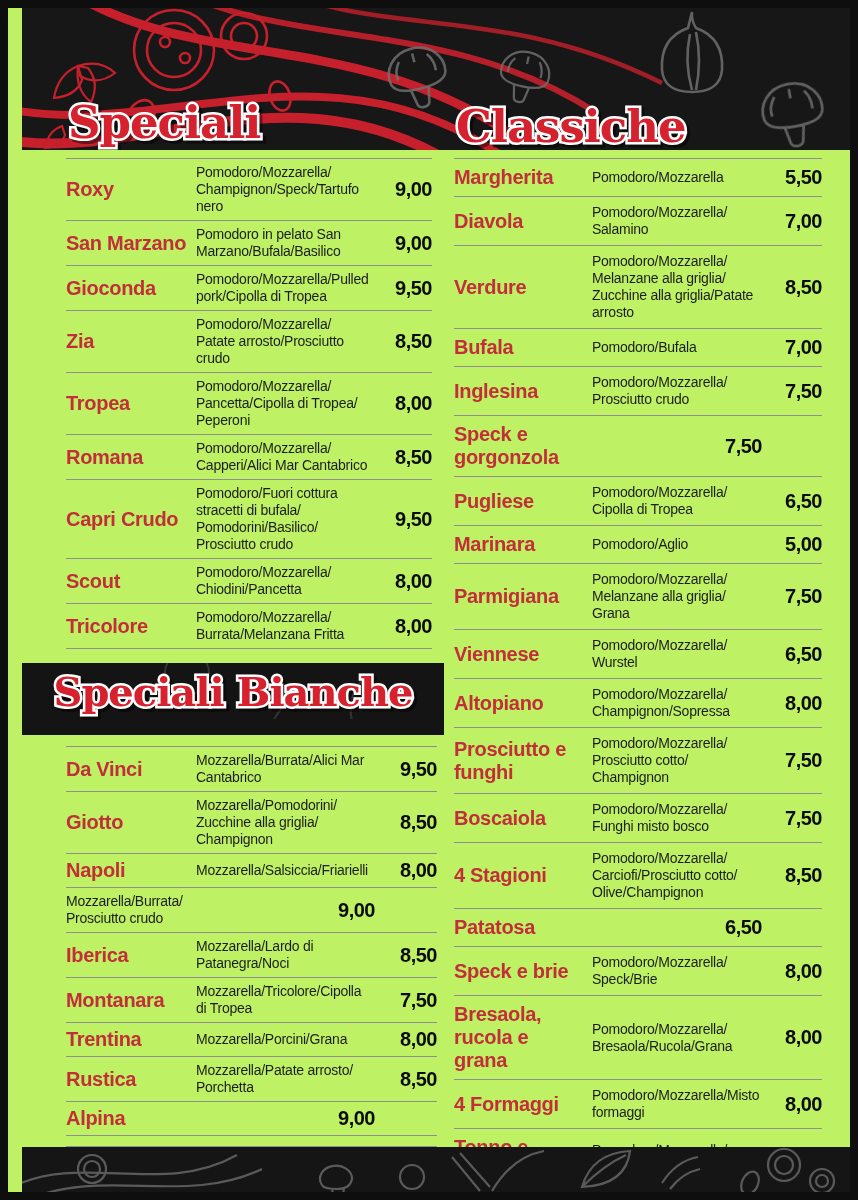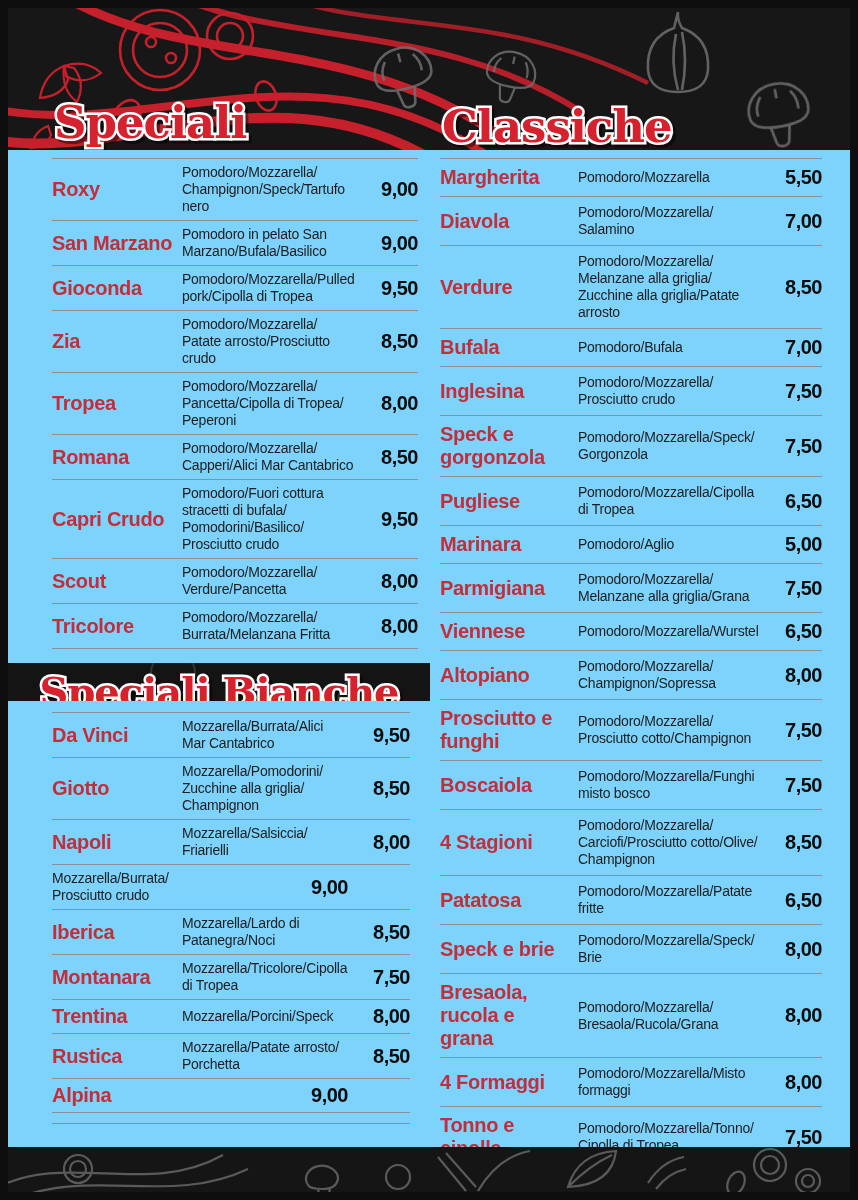--- a/index.html
+++ b/index.html
@@ -2,61 +2,61 @@
 <html><head>
 <meta charset="utf-8">
 <style>
   html,body{margin:0;padding:0;background:#000;}
   .page{
     position:relative;width:858px;height:1200px;background:#0e0e0e;
     overflow:hidden;font-family:"Liberation Sans",sans-serif;
   }
   .inner{
     position:absolute;left:8px;top:8px;right:8px;bottom:8px;
-    background:#7dd3fc;display:flex;flex-direction:column;overflow:hidden;
+    background:#bef264;display:flex;flex-direction:column;overflow:hidden;padding-left:14px;
   }
   
   .top-band{
     position:relative;flex:0 0 142px;background:#171717;overflow:hidden;
   }
   .deco-svg{position:absolute;left:0;top:0;}
   .hdr-svg{position:absolute;overflow:visible;}
   .hdr-text{
     font-family:"DejaVu Serif",serif;font-weight:bold;
     fill:#d6212e;stroke:#ffffff;stroke-width:5px;paint-order:stroke;
     letter-spacing:-1px;
   }
   .hdr-shadow{filter:drop-shadow(3px 3px 0 rgba(0,0,0,0.45));}
   
   .columns{flex:1 1 auto;display:flex;align-items:stretch;overflow:hidden;}
   .col-left{width:422px;flex:0 0 422px;display:flex;flex-direction:column;}
   .col-right{flex:1 1 auto;display:flex;flex-direction:column;}
   .menu-list{border-top:1.5px solid #8f8f8f;}
   .list-speciali{margin:8px 12px 0 44px;}
-  .list-bianche{margin:11px 20px 0 44px;}
+  .list-bianche{margin:11px 7px 0 44px;}
   .list-classiche{margin:8px 28px 0 10px;}
   .row{
     display:grid;grid-template-columns:124px 1fr 56px;gap:0 6px;
     padding:5px 0;border-bottom:1.5px solid #8f8f8f;align-items:center;
   }
   .list-classiche .row{grid-template-columns:132px 1fr 54px;padding:7px 0;}
   .item-name{
     color:#c22e39;font-weight:bold;font-size:20px;line-height:23px;
     letter-spacing:-0.3px;
   }
   .item-desc{
     font-size:14px;line-height:17px;color:#1d1d1d;letter-spacing:-0.25px;
   }
   .item-price{
     font-size:20px;font-weight:bold;color:#0b0b0b;text-align:right;
     letter-spacing:-0.5px;
   }
   
   .banner{
-    position:relative;margin-top:14px;height:38px;background:#141414;
+    position:relative;margin-top:14px;height:72px;background:#141414;
     overflow:hidden;flex:0 0 auto;
   }
   .banner .hdr-svg{left:50%;transform:translateX(-50%);top:2px;}
   
   .bottom-band{
     position:relative;flex:0 0 45px;background:#151515;overflow:hidden;margin-top:auto;
   }
 </style>
 </head>
 <body>
@@ -160,21 +160,21 @@
             </div>
 
             <div class="row">
               <div class="item-name">Capri Crudo</div>
               <div class="item-desc">Pomodoro/​Fuori cottura stracetti di bufala/​Pomodorini/​Basilico/​Prosciutto crudo</div>
               <div class="item-price">9,50</div>
             </div>
 
             <div class="row">
               <div class="item-name">Scout</div>
-              <div class="item-desc">Pomodoro/​Mozzarella/​Verdure/​Pancetta</div>
+              <div class="item-desc">Pomodoro/​Mozzarella/​Chiodini/​Pancetta</div>
               <div class="item-price">8,00</div>
             </div>
 
             <div class="row">
               <div class="item-name">Tricolore</div>
               <div class="item-desc">Pomodoro/​Mozzarella/​Burrata/​Melanzana Fritta</div>
               <div class="item-price">8,00</div>
             </div>
           </div>
 
@@ -223,21 +223,21 @@
             </div>
 
             <div class="row">
               <div class="item-name">Montanara</div>
               <div class="item-desc">Mozzarella/​Tricolore/​Cipolla di Tropea</div>
               <div class="item-price">7,50</div>
             </div>
 
             <div class="row">
               <div class="item-name">Trentina</div>
-              <div class="item-desc">Mozzarella/​Porcini/​Speck</div>
+              <div class="item-desc">Mozzarella/​Porcini/​Grana</div>
               <div class="item-price">8,00</div>
             </div>
 
             <div class="row">
               <div class="item-name">Rustica</div>
               <div class="item-desc">Mozzarella/​Patate arrosto/​Porchetta</div>
               <div class="item-price">8,50</div>
             </div>
 
             <div class="row">
@@ -281,21 +281,20 @@
             </div>
 
             <div class="row">
               <div class="item-name">Inglesina</div>
               <div class="item-desc">Pomodoro/​Mozzarella/​Prosciutto crudo</div>
               <div class="item-price">7,50</div>
             </div>
 
             <div class="row">
               <div class="item-name">Speck e gorgonzola</div>
-              <div class="item-desc">Pomodoro/​Mozzarella/​Speck/​Gorgonzola</div>
               <div class="item-price">7,50</div>
             </div>
 
             <div class="row">
               <div class="item-name">Pugliese</div>
               <div class="item-desc">Pomodoro/​Mozzarella/​Cipolla di Tropea</div>
               <div class="item-price">6,50</div>
             </div>
 
             <div class="row">
@@ -335,21 +334,20 @@
             </div>
 
             <div class="row">
               <div class="item-name">4 Stagioni</div>
               <div class="item-desc">Pomodoro/​Mozzarella/​Carciofi/​Prosciutto cotto/​Olive/​Champignon</div>
               <div class="item-price">8,50</div>
             </div>
 
             <div class="row">
               <div class="item-name">Patatosa</div>
-              <div class="item-desc">Pomodoro/​Mozzarella/​Patate fritte</div>
               <div class="item-price">6,50</div>
             </div>
 
             <div class="row">
               <div class="item-name">Speck e brie</div>
               <div class="item-desc">Pomodoro/​Mozzarella/​Speck/​Brie</div>
               <div class="item-price">8,00</div>
             </div>
 
             <div class="row">

